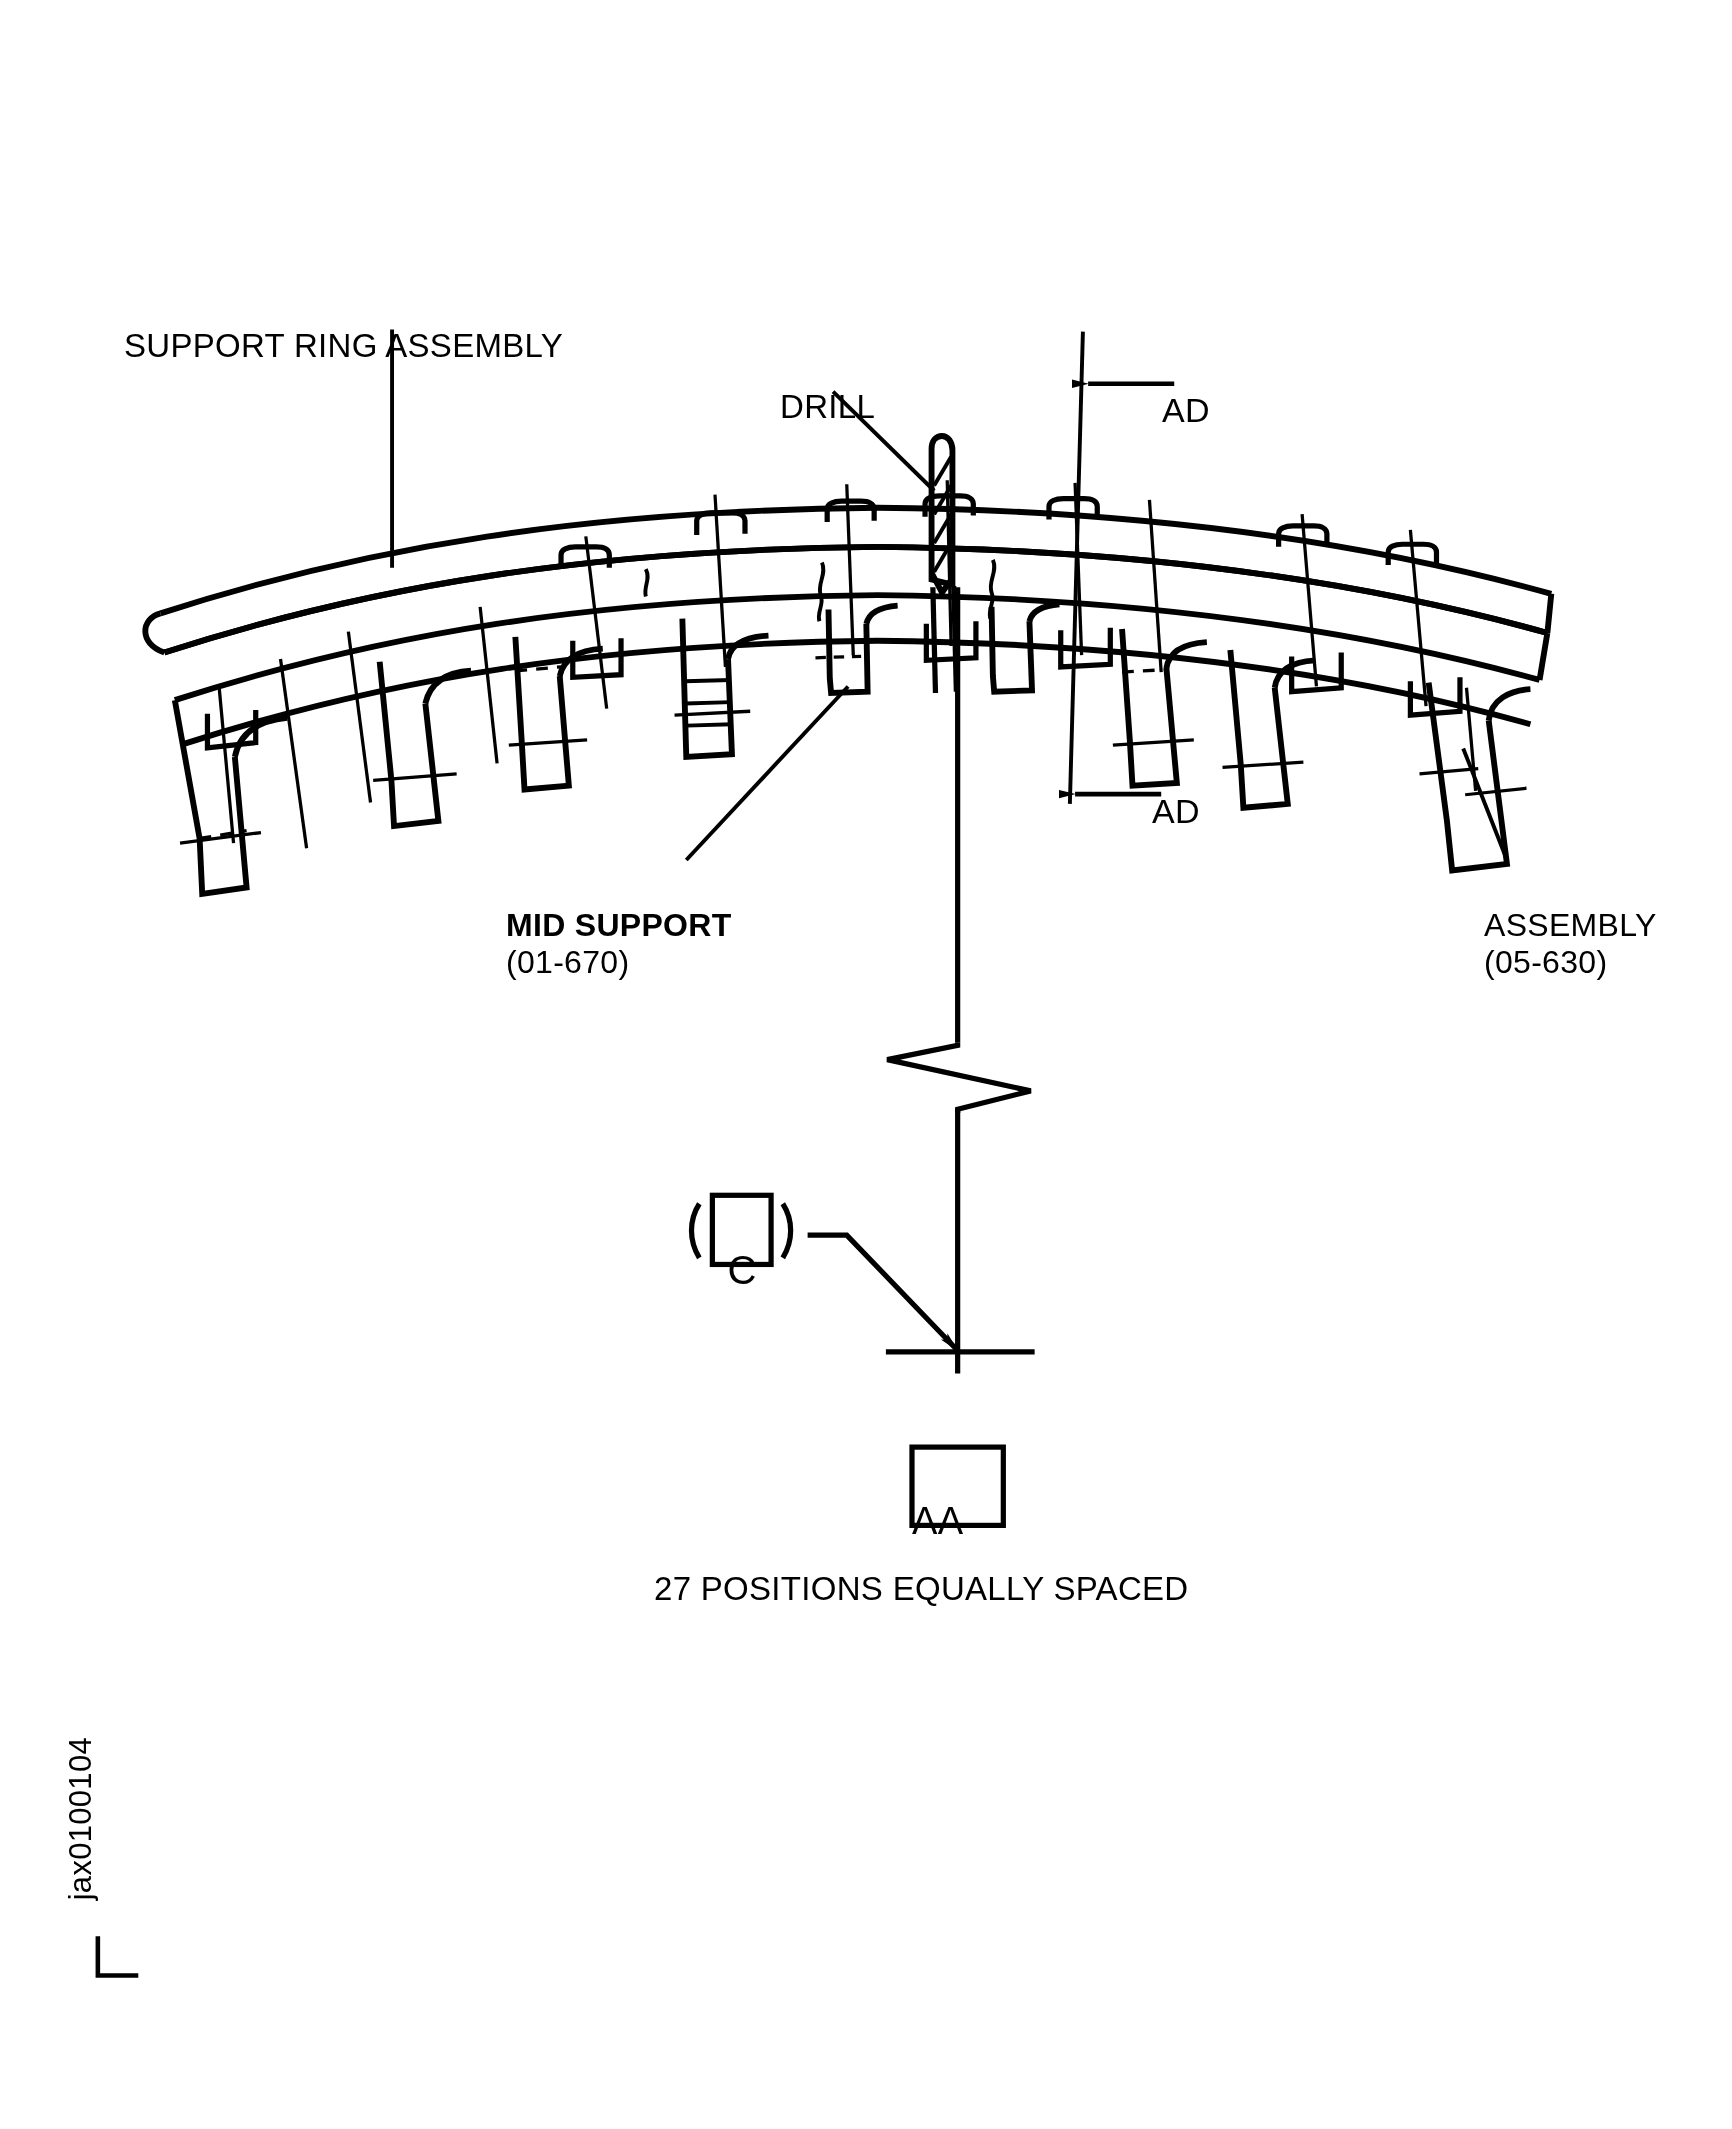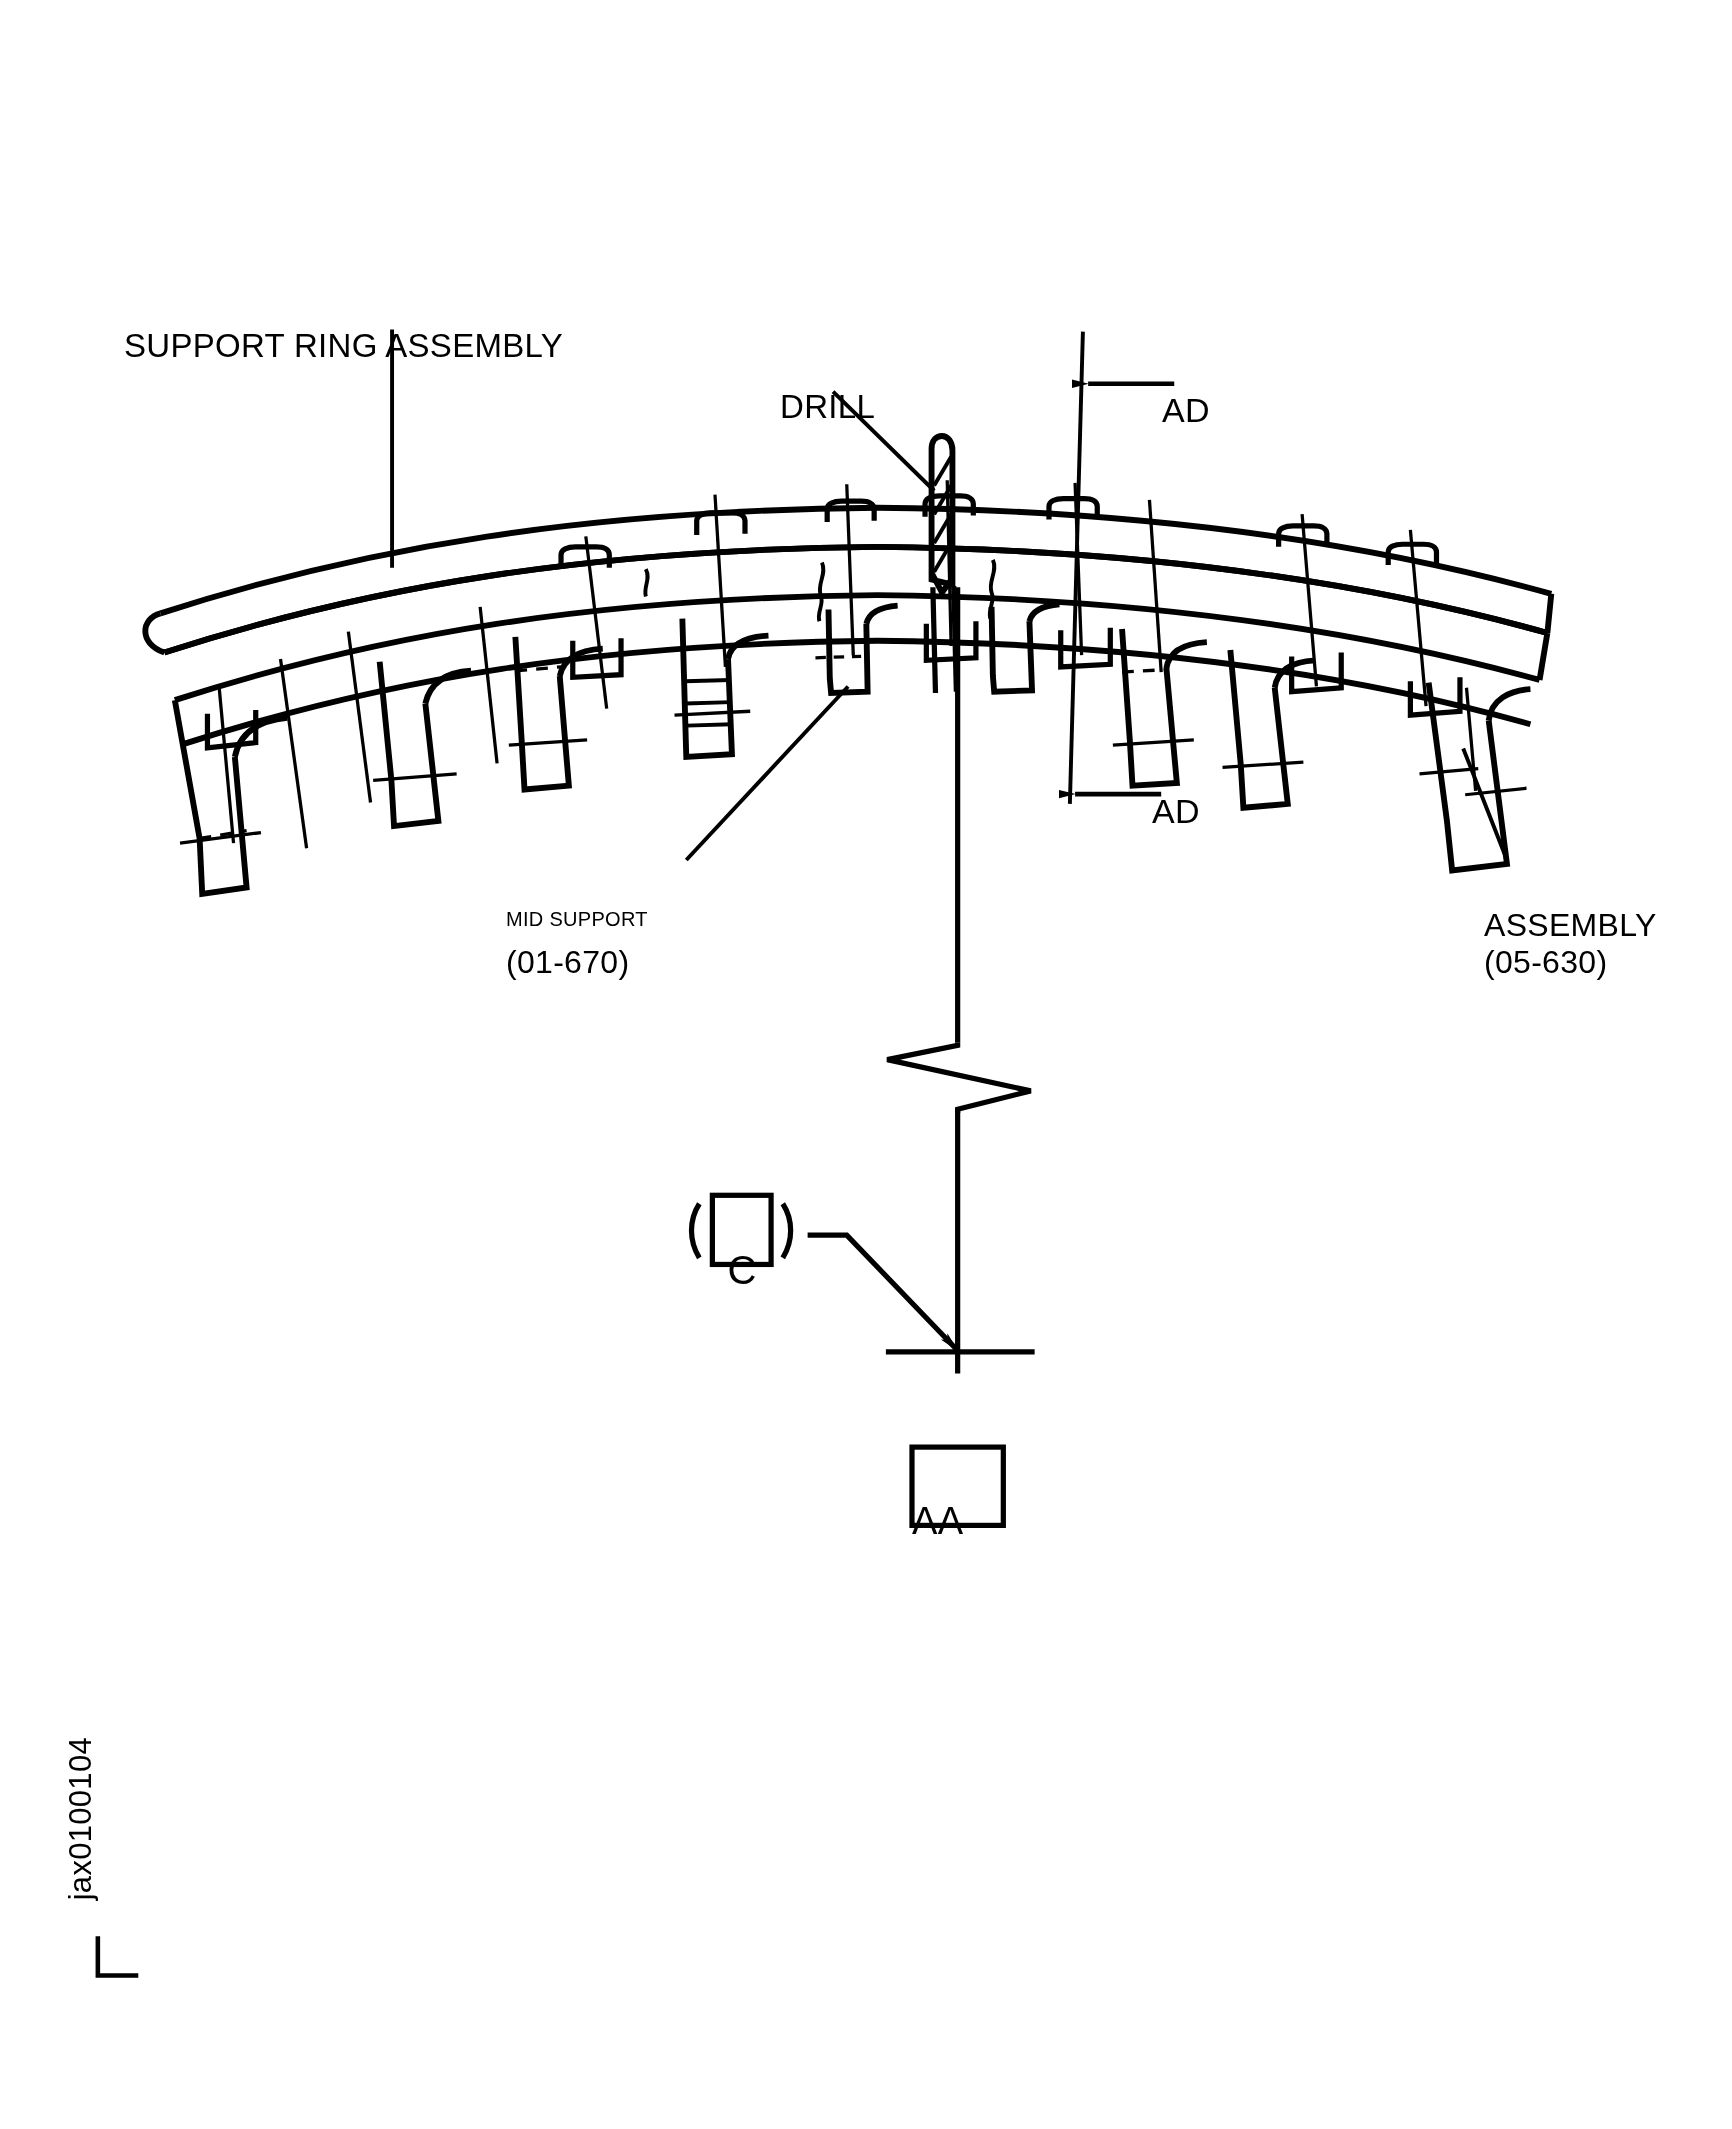--- a/index.html
+++ b/index.html
@@ -42,21 +42,21 @@
     color: #000000;
     margin-top: 44px;
   }
 
   #label-support-ring-assembly { left: 124px; top: 285px; font-size: 33px; }
   #label-drill               { left: 780px; top: 346px; font-size: 33px; }
   #label-ad-top              { left: 1162px; top: 349px; font-size: 34px; }
   #label-ad-bottom           { left: 1152px; top: 750px; font-size: 34px; }
 
   #label-mid-support {
-    left: 506px; top: 865px; font-size: 20px; text-align: center;
+    left: 506px; top: 865px; font-size: 32px; text-align: center; font-weight: bold;
   }
   #label-mid-support-num {
     left: 506px; top: 902px; font-size: 32px; text-align: right;
   }
   #label-support {
     left: 1484px; top: 865px; font-size: 32px; text-align: center;
   }
   #label-support-num {
     left: 1484px; top: 902px; font-size: 32px; text-align: center;
   }
@@ -360,17 +360,18 @@
   <div class="lbl" id="label-mid-support">MID SUPPORT</div>
   <div class="lbl" id="label-mid-support-num">(01-670)</div>
 
   <div class="lbl" id="label-support">ASSEMBLY</div>
   <div class="lbl" id="label-support-num">(05-630)</div>
 
   <div class="lbl" id="label-c-letter">C</div>
 
   <div class="lbl" id="label-aa-letter">AA</div>
 
+  <div class="lbl" id="label-positions">27 POSITIONS EQUALLY SPACED</div>
 
   <div id="label-drawing-number">jax0100104</div>
 
 </div>
 
 
 </body></html>

